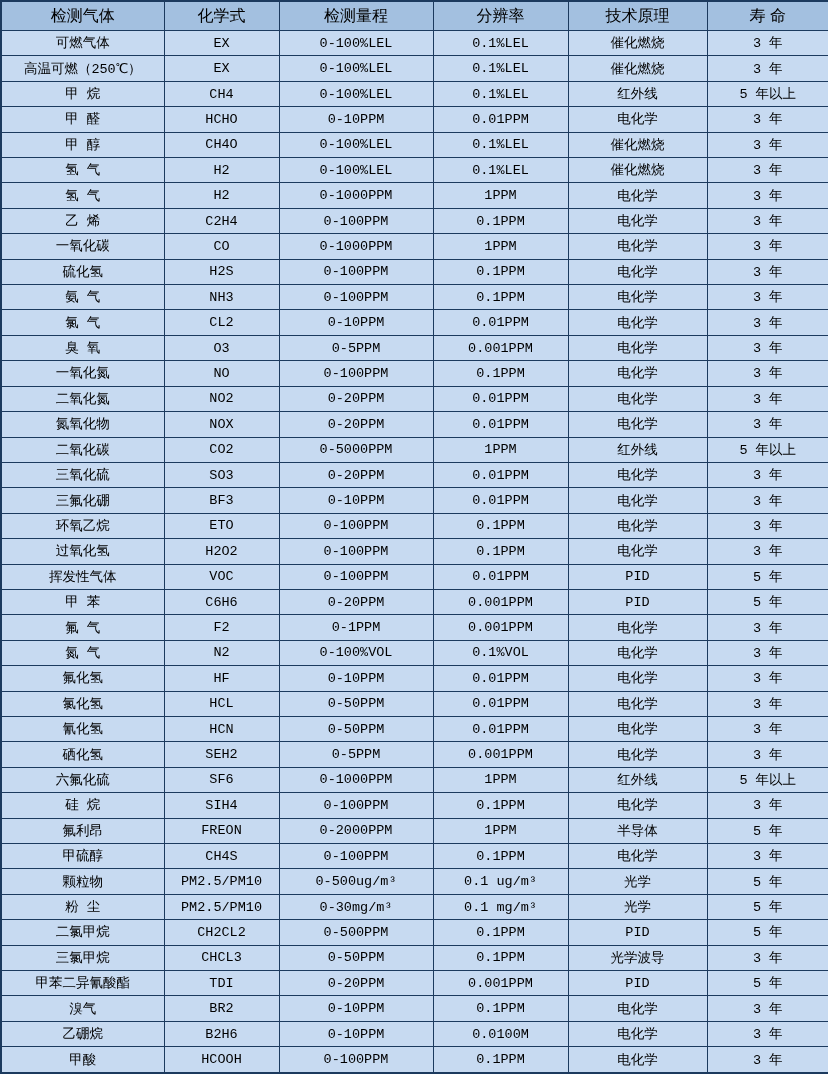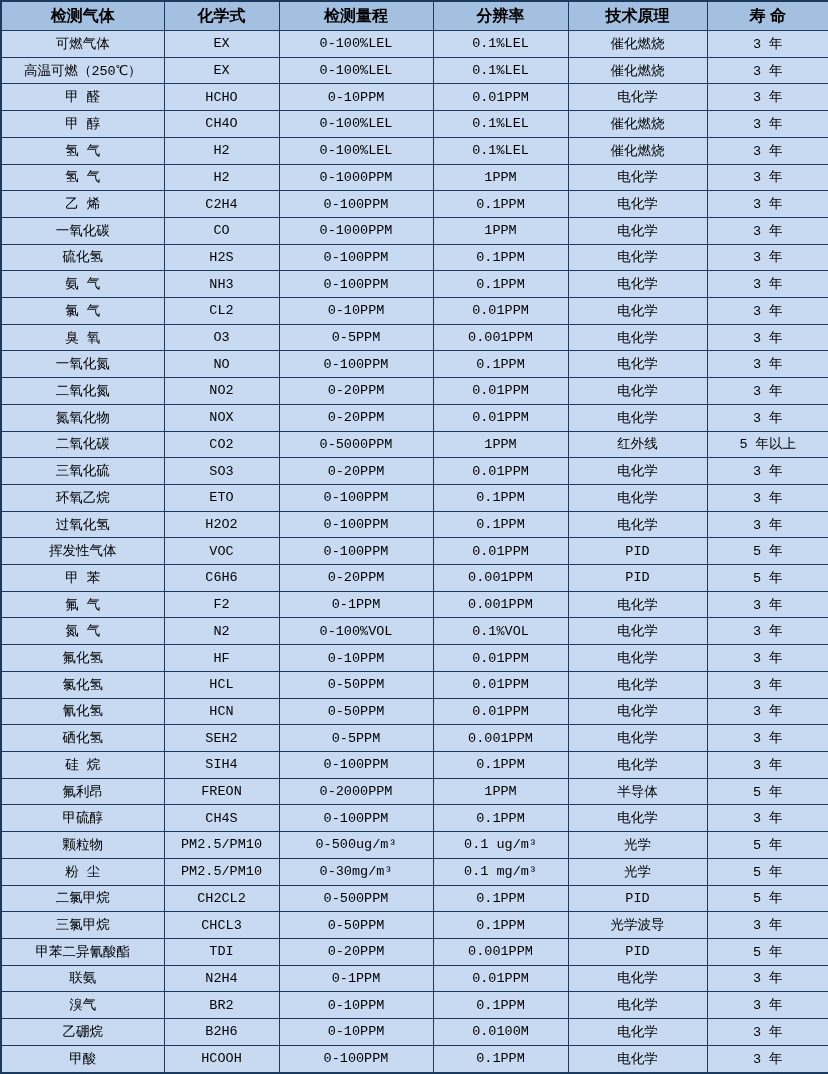--- a/index.html
+++ b/index.html
@@ -21,21 +21,21 @@
   table.spec th, table.spec td{
     border:1px solid var(--border);
     text-align:center;
     vertical-align:middle;
     padding:0 2px;
     overflow:hidden;
     white-space:nowrap;
   }
   table.spec thead th{
     background:var(--header-bg);
-    font-weight:bold;
+    font-weight:normal;
     font-size:16px;
     height:28px;
     margin-left:28px;
   }
   table.spec tbody td{
     background:var(--row-bg);
     font-size:13.5px;
     height:21px;
     font-family:"Liberation Mono","DejaVu Sans Mono","Liberation Sans",sans-serif;
   }
@@ -73,20 +73,28 @@
       </tr>
       <tr>
         <td>高温可燃（250℃）</td>
         <td>EX</td>
         <td>0-100%LEL</td>
         <td>0.1%LEL</td>
         <td>催化燃烧</td>
         <td>3 年</td>
       </tr>
       <tr>
+        <td>甲 烷</td>
+        <td>CH4</td>
+        <td>0-100%LEL</td>
+        <td>0.1%LEL</td>
+        <td>红外线</td>
+        <td>5 年以上</td>
+      </tr>
+      <tr>
         <td>甲 醛</td>
         <td>HCHO</td>
         <td>0-10PPM</td>
         <td>0.01PPM</td>
         <td>电化学</td>
         <td>3 年</td>
       </tr>
       <tr>
         <td>甲 醇</td>
         <td>CH4O</td>
@@ -188,20 +196,28 @@
         <td>CO2</td>
         <td>0-5000PPM</td>
         <td>1PPM</td>
         <td>红外线</td>
         <td>5 年以上</td>
       </tr>
       <tr>
         <td>三氧化硫</td>
         <td>SO3</td>
         <td>0-20PPM</td>
+        <td>0.01PPM</td>
+        <td>电化学</td>
+        <td>3 年</td>
+      </tr>
+      <tr>
+        <td>三氟化硼</td>
+        <td>BF3</td>
+        <td>0-10PPM</td>
         <td>0.01PPM</td>
         <td>电化学</td>
         <td>3 年</td>
       </tr>
       <tr>
         <td>环氧乙烷</td>
         <td>ETO</td>
         <td>0-100PPM</td>
         <td>0.1PPM</td>
         <td>电化学</td>
@@ -271,20 +287,28 @@
         <td>电化学</td>
         <td>3 年</td>
       </tr>
       <tr>
         <td>硒化氢</td>
         <td>SEH2</td>
         <td>0-5PPM</td>
         <td>0.001PPM</td>
         <td>电化学</td>
         <td>3 年</td>
+      </tr>
+      <tr>
+        <td>六氟化硫</td>
+        <td>SF6</td>
+        <td>0-1000PPM</td>
+        <td>1PPM</td>
+        <td>红外线</td>
+        <td>5 年以上</td>
       </tr>
       <tr>
         <td>硅 烷</td>
         <td>SIH4</td>
         <td>0-100PPM</td>
         <td>0.1PPM</td>
         <td>电化学</td>
         <td>3 年</td>
       </tr>
       <tr>
@@ -337,28 +361,20 @@
       </tr>
       <tr>
         <td>甲苯二异氰酸酯</td>
         <td>TDI</td>
         <td>0-20PPM</td>
         <td>0.001PPM</td>
         <td>PID</td>
         <td>5 年</td>
       </tr>
       <tr>
-        <td>联氨</td>
-        <td>N2H4</td>
-        <td>0-1PPM</td>
-        <td>0.01PPM</td>
-        <td>电化学</td>
-        <td>3 年</td>
-      </tr>
-      <tr>
         <td>溴气</td>
         <td>BR2</td>
         <td>0-10PPM</td>
         <td>0.1PPM</td>
         <td>电化学</td>
         <td>3 年</td>
       </tr>
       <tr>
         <td>乙硼烷</td>
         <td>B2H6</td>

